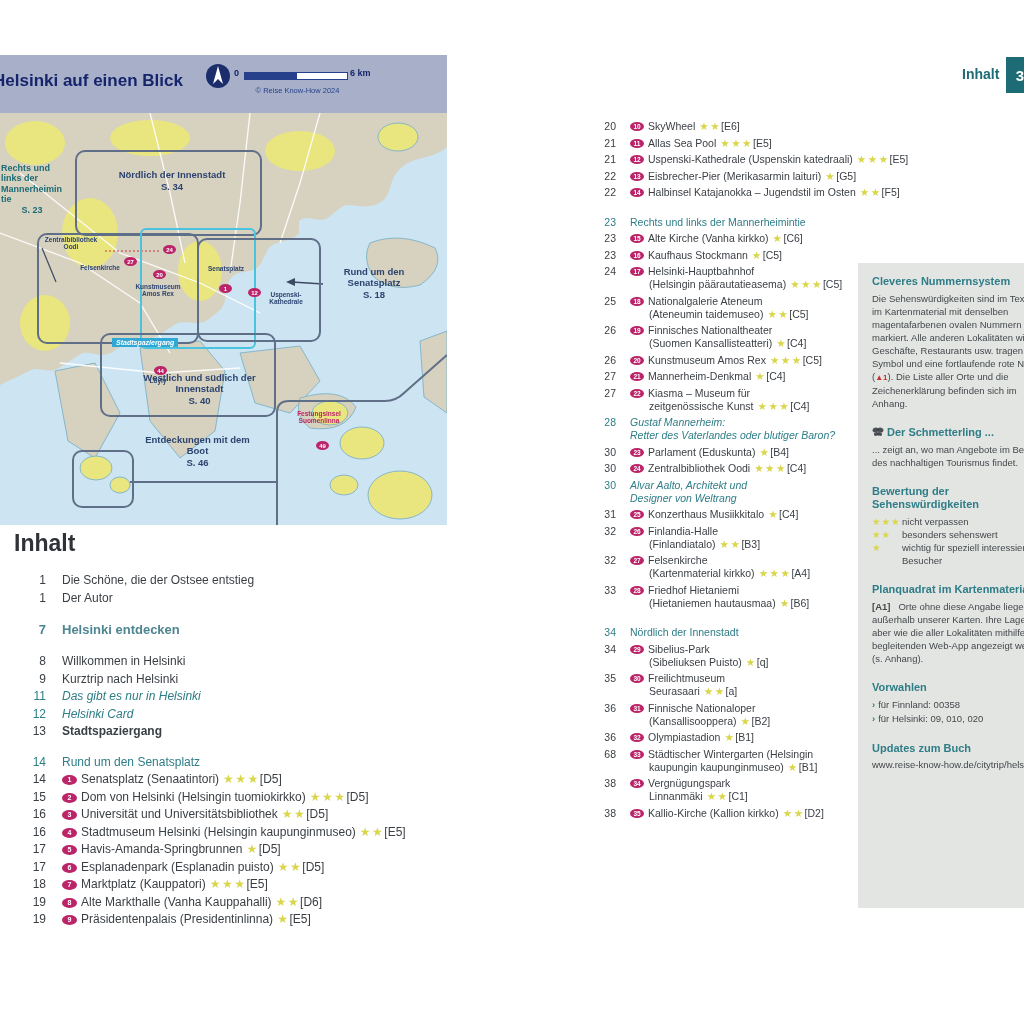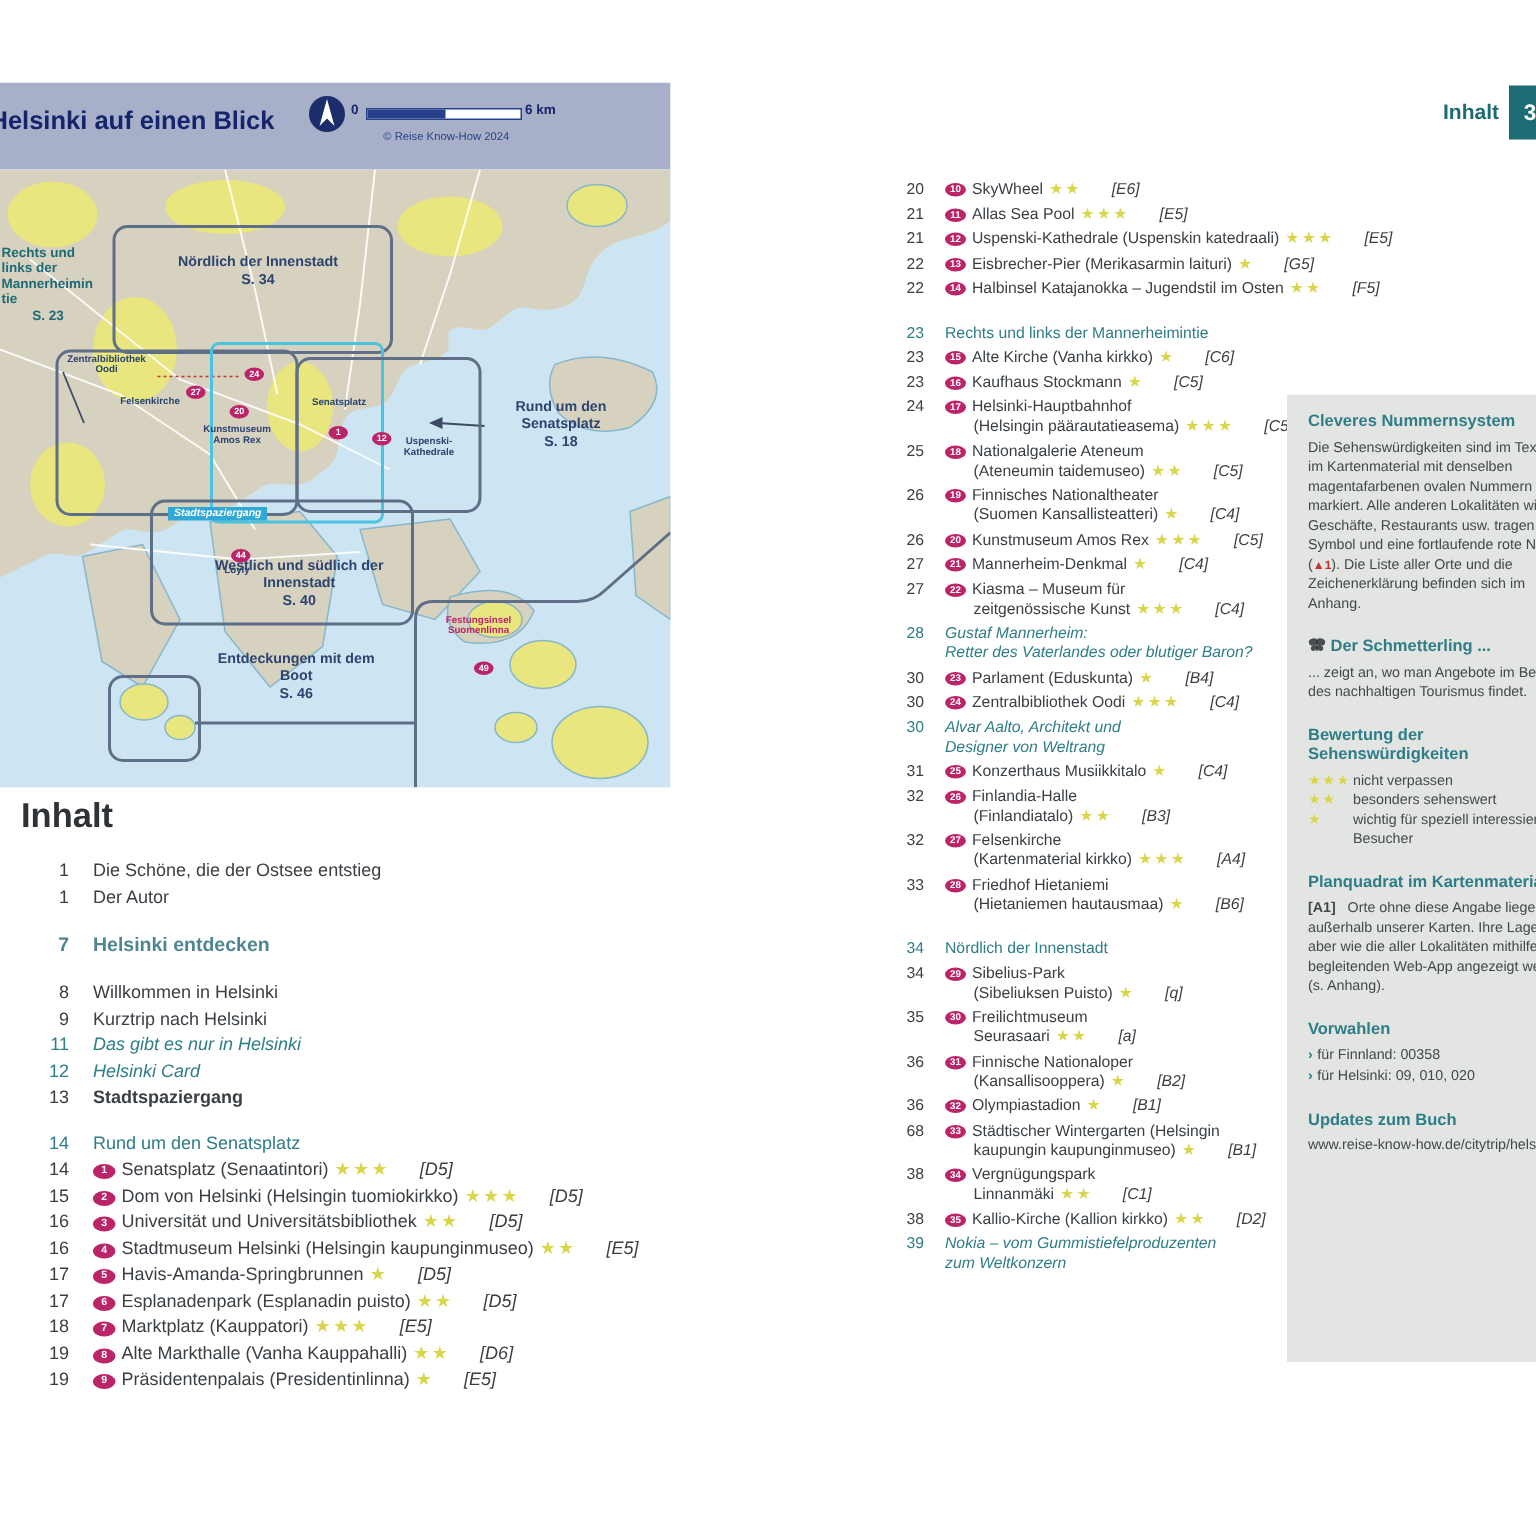--- a/index.html
+++ b/index.html
@@ -44,21 +44,21 @@
   #right-list .row{margin-bottom:3.5px;line-height:13px;}
   .pg{flex:none;text-align:right;}
   #left-list .pg{width:26px;margin-right:16px;}
   #right-list .pg{width:22px;margin-right:14px;}
   .ct{white-space:nowrap;}
   .gap{height:13px;}
   .badge{display:inline-block;width:15px;height:10px;border-radius:50%;background:#bb2468;color:#fff;
     font-size:7px;font-weight:bold;text-align:center;line-height:10px;margin-right:4px;vertical-align:1px;}
   #right-list .badge{width:14px;height:9px;line-height:9px;font-size:6.5px;}
   .stars{color:#d9d64b;letter-spacing:1.5px;margin-left:4px;}
-  .grid{margin-left:20px;font-style:italic;}
+  .grid{margin-left:0;}
   .row.section .pg,.row.section .tt{color:#2e7d87;}
   .row.italic .pg{color:#2e7d87;}
   .row.italic .tt{color:#2e7d87;font-style:italic;}
   .row.chapter{line-height:15px;}
   .row.chapter .pg,.row.chapter .tt{color:#4d8691;font-weight:bold;font-size:13px;}
   .row.bold .tt{font-weight:bold;}
   .l2{white-space:nowrap;}
 
   
   .sidebar{position:absolute;left:858px;top:263px;width:210px;height:645px;background:#e3e5e3;
@@ -388,24 +388,20 @@
         <div class="ct"><span class="badge">33</span><span class="tt">Städtischer Wintergarten (Helsingin</span><div class="l2" style="padding-left: 19px;"><span class="tt">kaupungin kaupunginmuseo)</span><span class="stars">★</span><span class="grid">[B1]</span></div></div>
       </div>
       <div class="row sight">
         <span class="pg">38</span>
         <div class="ct"><span class="badge">34</span><span class="tt">Vergnügungspark</span><div class="l2" style="padding-left: 19px;"><span class="tt">Linnanmäki</span><span class="stars">★★</span><span class="grid">[C1]</span></div></div>
       </div>
       <div class="row sight">
         <span class="pg">38</span>
         <div class="ct"><span class="badge">35</span><span class="tt">Kallio-Kirche (Kallion kirkko)</span><span class="stars">★★</span><span class="grid">[D2]</span></div>
       </div>
-      <div class="row italic">
-        <span class="pg">39</span>
-        <div class="ct"><span class="tt">Nokia – vom Gummistiefelproduzenten</span><div class="l2" style="padding-left: 0px;"><span class="tt">zum Weltkonzern</span></div></div>
-      </div>
     </div>
 
   <div class="sidebar">
     <div class="side-sec">
       <h4 class="side-head">Cleveres Nummernsystem</h4>
       <p class="side-text">
         <span>Die Sehenswürdigkeiten sind im Text und im Kartenmaterial mit denselben magentafarbenen ovalen Nummern</span>
         
         <span>markiert. Alle anderen Lokalitäten wie Geschäfte, Restaurants usw. tragen ein Symbol und eine fortlaufende rote Nummer (</span><span class="red">▲1</span><span>). Die Liste aller Orte und die Zeichenerklärung befinden sich im Anhang.</span>
       </p>

